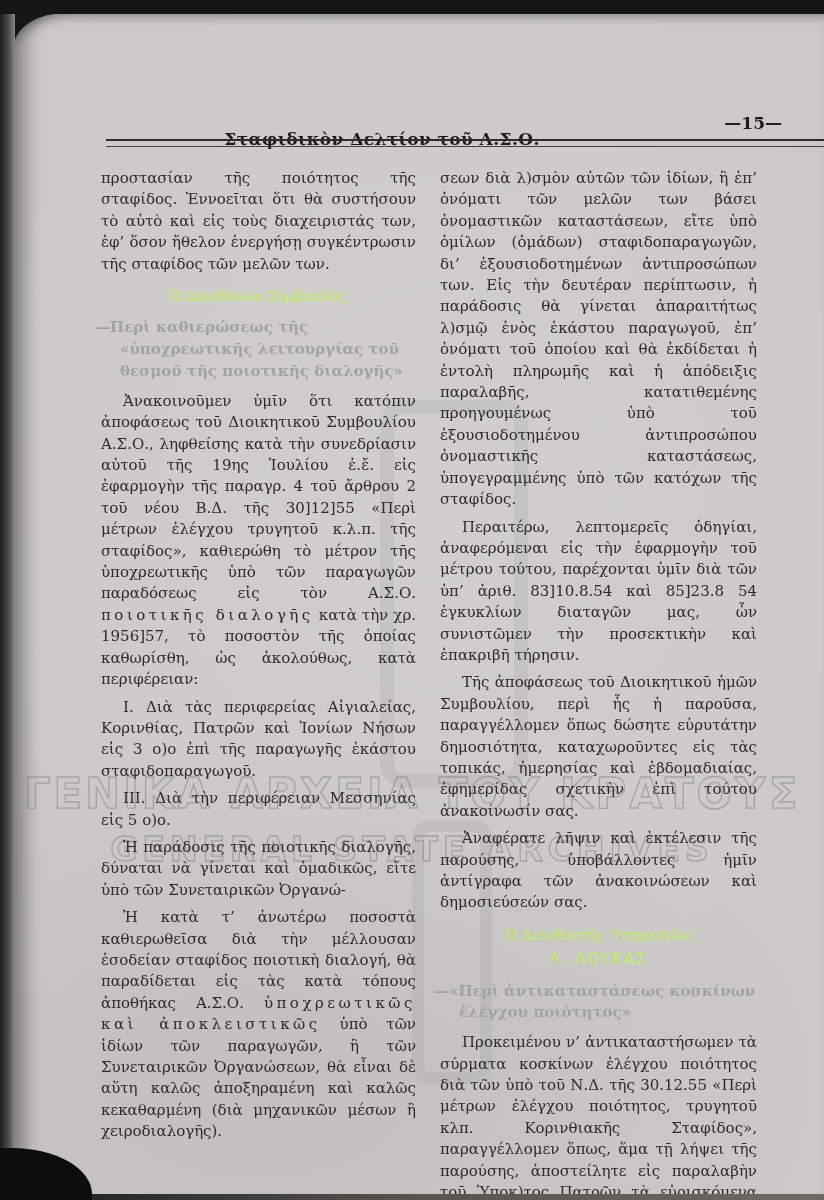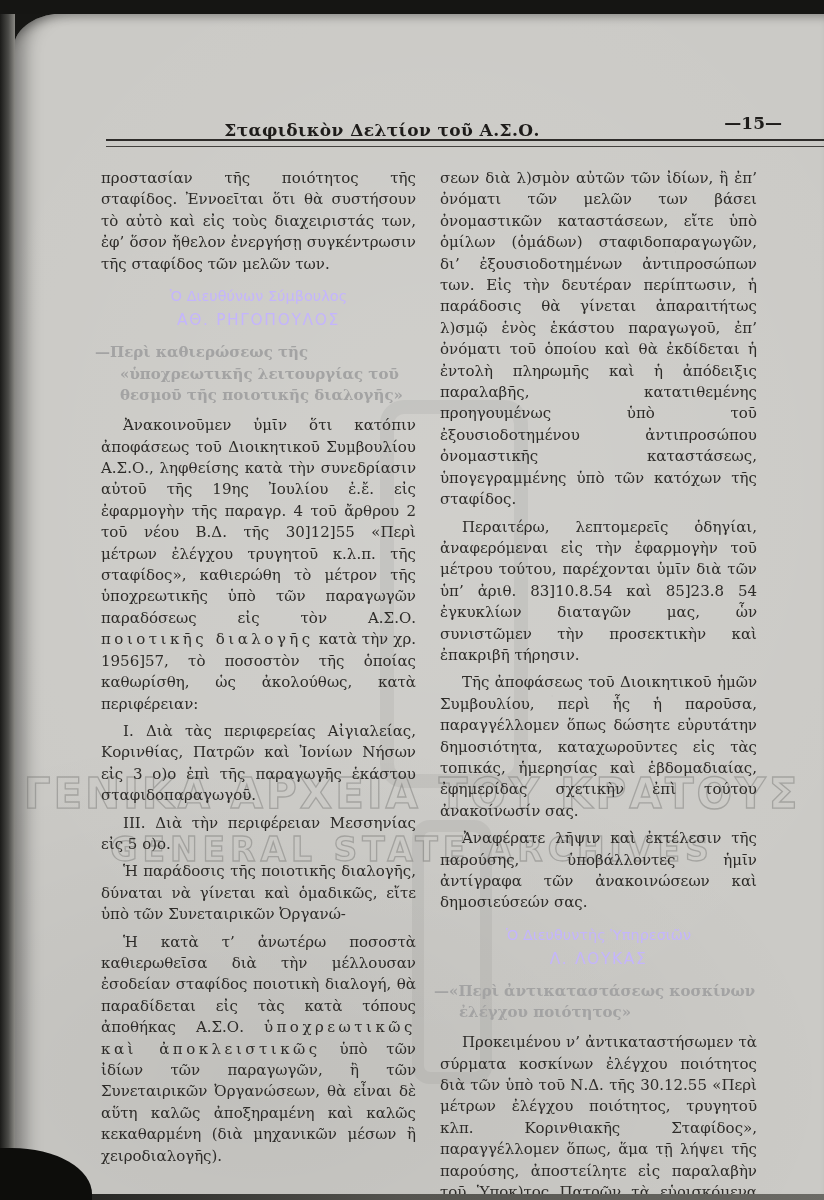--- a/index.html
+++ b/index.html
@@ -22,21 +22,21 @@
     background:
       radial-gradient(ellipse 90% 70% at 52% 40%, rgba(255,255,255,0.10), rgba(0,0,0,0) 70%),
       radial-gradient(ellipse 120% 50% at 30% 90%, rgba(0,0,0,0.05), rgba(0,0,0,0) 60%),
       #cbcac6;
     border-top-left-radius:52px 34px;
     box-shadow:inset 22px 0 18px -12px rgba(0,0,0,0.38), inset 0 10px 10px -6px rgba(0,0,0,0.30);
     z-index:1;
   }
   
   .hdr-title{
-    position:absolute;top:120px;left:0;right:60px;text-align:center;
+    position:absolute;top:129px;left:0;right:60px;text-align:center;
     font-size:17px;font-weight:bold;color:#1e1c1a;letter-spacing:0.4px;z-index:3;
   }
   .hdr-pagenum{
     position:absolute;top:113px;right:42px;font-size:17px;font-weight:bold;color:#1e1c1a;z-index:3;
   }
   .hdr-rule{
     position:absolute;top:139px;left:106px;right:0;height:5px;
     border-top:2px solid #2e2c2a;border-bottom:1px solid #44423f;z-index:3;
   }
   
@@ -55,21 +55,21 @@
     text-align:justify;z-index:3;}
   .col-left{left:95px;width:327px;}
   .col-right{left:434px;width:329px;}
   .col p{margin:6px;text-indent:22px;}
   .col p.noindent{text-indent:0;}
   .spaced{letter-spacing:3.5px;}
   .heading{
     font-weight:bold;color:#a3a3a3;margin:9px 0 8px 0;
     padding-left:25px;text-indent:-25px;text-align:left;line-height:21.8px;
   }
-  .signature{text-align:center;margin:11px 0 10px 0;font-family:"DejaVu Sans", sans-serif;color:#c4b5fd;}
+  .signature{text-align:center;margin:11px 0 10px 0;font-family:"DejaVu Sans", sans-serif;color:#bef264;}
   .signature .role{font-size:14.5px;}
   .signature .name{font-size:15.5px;letter-spacing:1.6px;margin-top:3px;}
   
   .speckle{position:absolute;inset:0;z-index:2;pointer-events:none;opacity:0.5;
     background-image:
       radial-gradient(1px 1px at 22% 33%, rgba(90,90,88,0.25), rgba(0,0,0,0) 60%),
       radial-gradient(1.5px 1.5px at 67% 58%, rgba(90,90,88,0.2), rgba(0,0,0,0) 60%),
       radial-gradient(1px 1px at 41% 76%, rgba(90,90,88,0.22), rgba(0,0,0,0) 60%),
       radial-gradient(1.5px 1.5px at 82% 21%, rgba(90,90,88,0.18), rgba(0,0,0,0) 60%);}
 </style>
@@ -94,21 +94,20 @@
   </div>
 
   <div class="hdr-title">Σταφιδικὸν Δελτίον τοῦ Α.Σ.Ο.</div>
   <div class="hdr-pagenum">—15—</div>
   <div class="hdr-rule"></div>
 
   <div class="col col-left">
     <p class="noindent">προστασίαν τῆς ποιότητος τῆς σταφίδος. Ἐννοεῖται ὅτι θὰ συστήσουν τὸ αὐτὸ καὶ εἰς τοὺς διαχειριστάς των, ἐφ’ ὅσον ἤθελον ἐνεργήσῃ συγκέντρωσιν τῆς σταφίδος τῶν μελῶν των.</p>
     <div class="signature">
       <div class="role">Ὁ Διευθύνων Σύμβουλος</div>
-      <div class="name">ΑΘ. ΡΗΓΟΠΟΥΛΟΣ</div>
     </div>
     <div class="heading">—Περὶ καθιερώσεως τῆς «ὑποχρεωτικῆς λειτουργίας τοῦ θεσμοῦ τῆς ποιοτικῆς διαλογῆς»</div>
     <p><span>Ἀνακοινοῦμεν ὑμῖν ὅτι κατόπιν ἀποφάσεως τοῦ Διοικητικοῦ Συμβουλίου Α.Σ.Ο., ληφθείσης κατὰ τὴν συνεδρίασιν αὐτοῦ τῆς 19ης Ἰουλίου ἐ.ἔ. εἰς ἐφαρμογὴν τῆς παραγρ. 4 τοῦ ἄρθρου 2 τοῦ νέου Β.Δ. τῆς 30]12]55 «Περὶ μέτρων ἐλέγχου τρυγητοῦ κ.λ.π. τῆς σταφίδος», καθιερώθη τὸ μέτρον τῆς ὑποχρεωτικῆς ὑπὸ τῶν παραγωγῶν παραδόσεως εἰς τὸν Α.Σ.Ο. </span><span class="spaced">ποιοτικῆς διαλογῆς</span><span> κατὰ τὴν χρ. 1956]57, τὸ ποσοστὸν τῆς ὁποίας καθωρίσθη, ὡς ἀκολούθως, κατὰ περιφέρειαν:</span></p>
     <p>Ι. Διὰ τὰς περιφερείας Αἰγιαλείας, Κορινθίας, Πατρῶν καὶ Ἰονίων Νήσων εἰς 3 ο)ο ἐπὶ τῆς παραγωγῆς ἑκάστου σταφιδοπαραγωγοῦ.</p>
     <p>ΙΙΙ. Διὰ τὴν περιφέρειαν Μεσσηνίας εἰς 5 ο)ο.</p>
     <p>Ἡ παράδοσις τῆς ποιοτικῆς διαλογῆς, δύναται νὰ γίνεται καὶ ὁμαδικῶς, εἴτε ὑπὸ τῶν Συνεταιρικῶν Ὀργανώ-</p>
     <p><span>Ἡ κατὰ τ’ ἀνωτέρω ποσοστὰ καθιερωθεῖσα διὰ τὴν μέλλουσαν ἐσοδείαν σταφίδος ποιοτικὴ διαλογή, θὰ παραδίδεται εἰς τὰς κατὰ τόπους ἀποθήκας Α.Σ.Ο. </span><span class="spaced">ὑποχρεωτικῶς καὶ ἀποκλειστικῶς</span><span> ὑπὸ τῶν ἰδίων τῶν παραγωγῶν, ἢ τῶν Συνεταιρικῶν Ὀργανώσεων, θὰ εἶναι δὲ αὕτη καλῶς ἀποξηραμένη καὶ καλῶς κεκαθαρμένη (διὰ μηχανικῶν μέσων ἢ χειροδιαλογῆς).</span></p>
   </div>
 
   <div class="col col-right">

